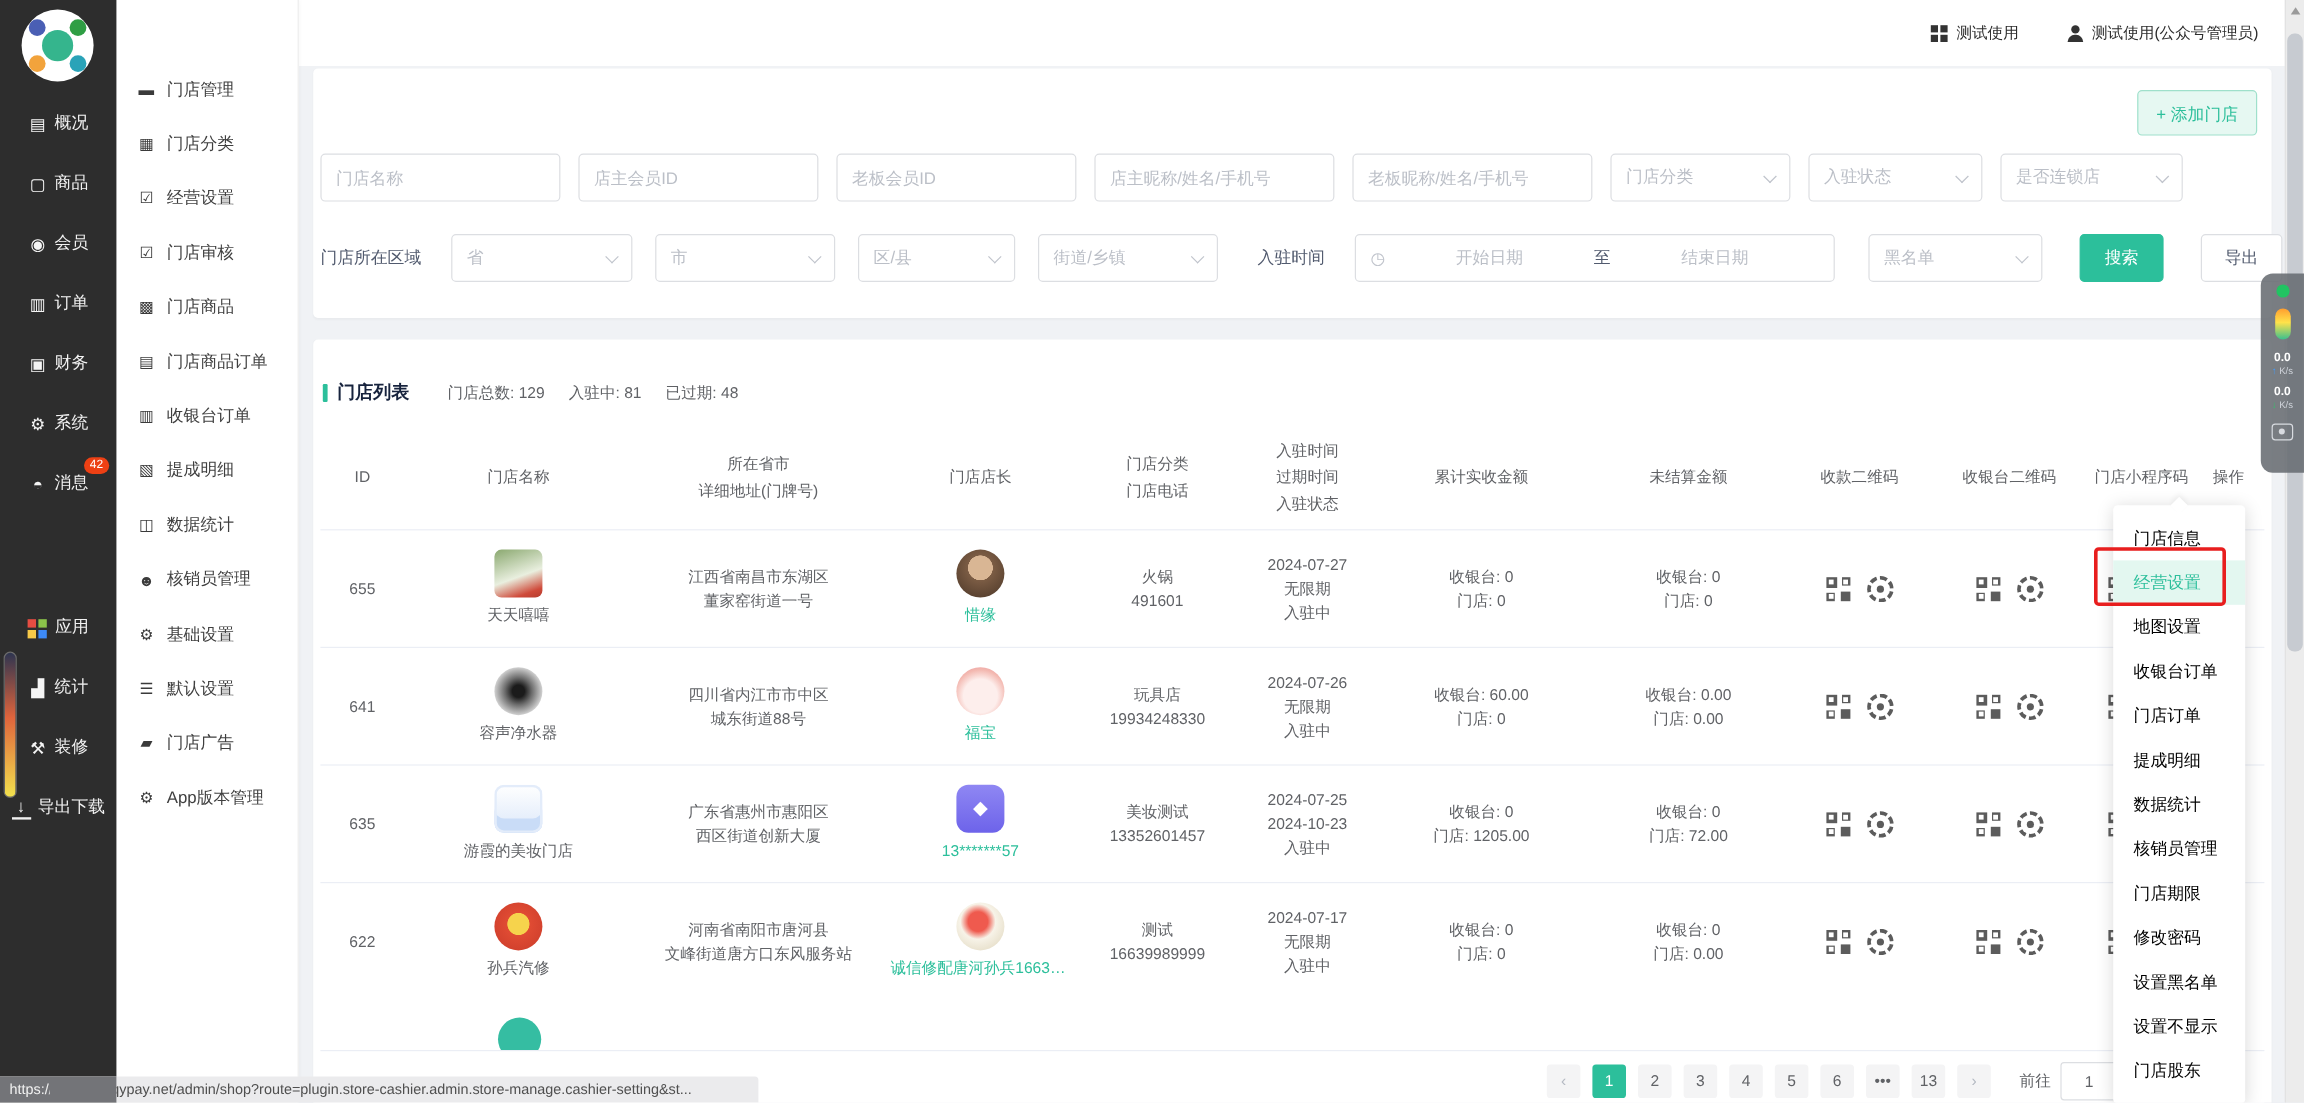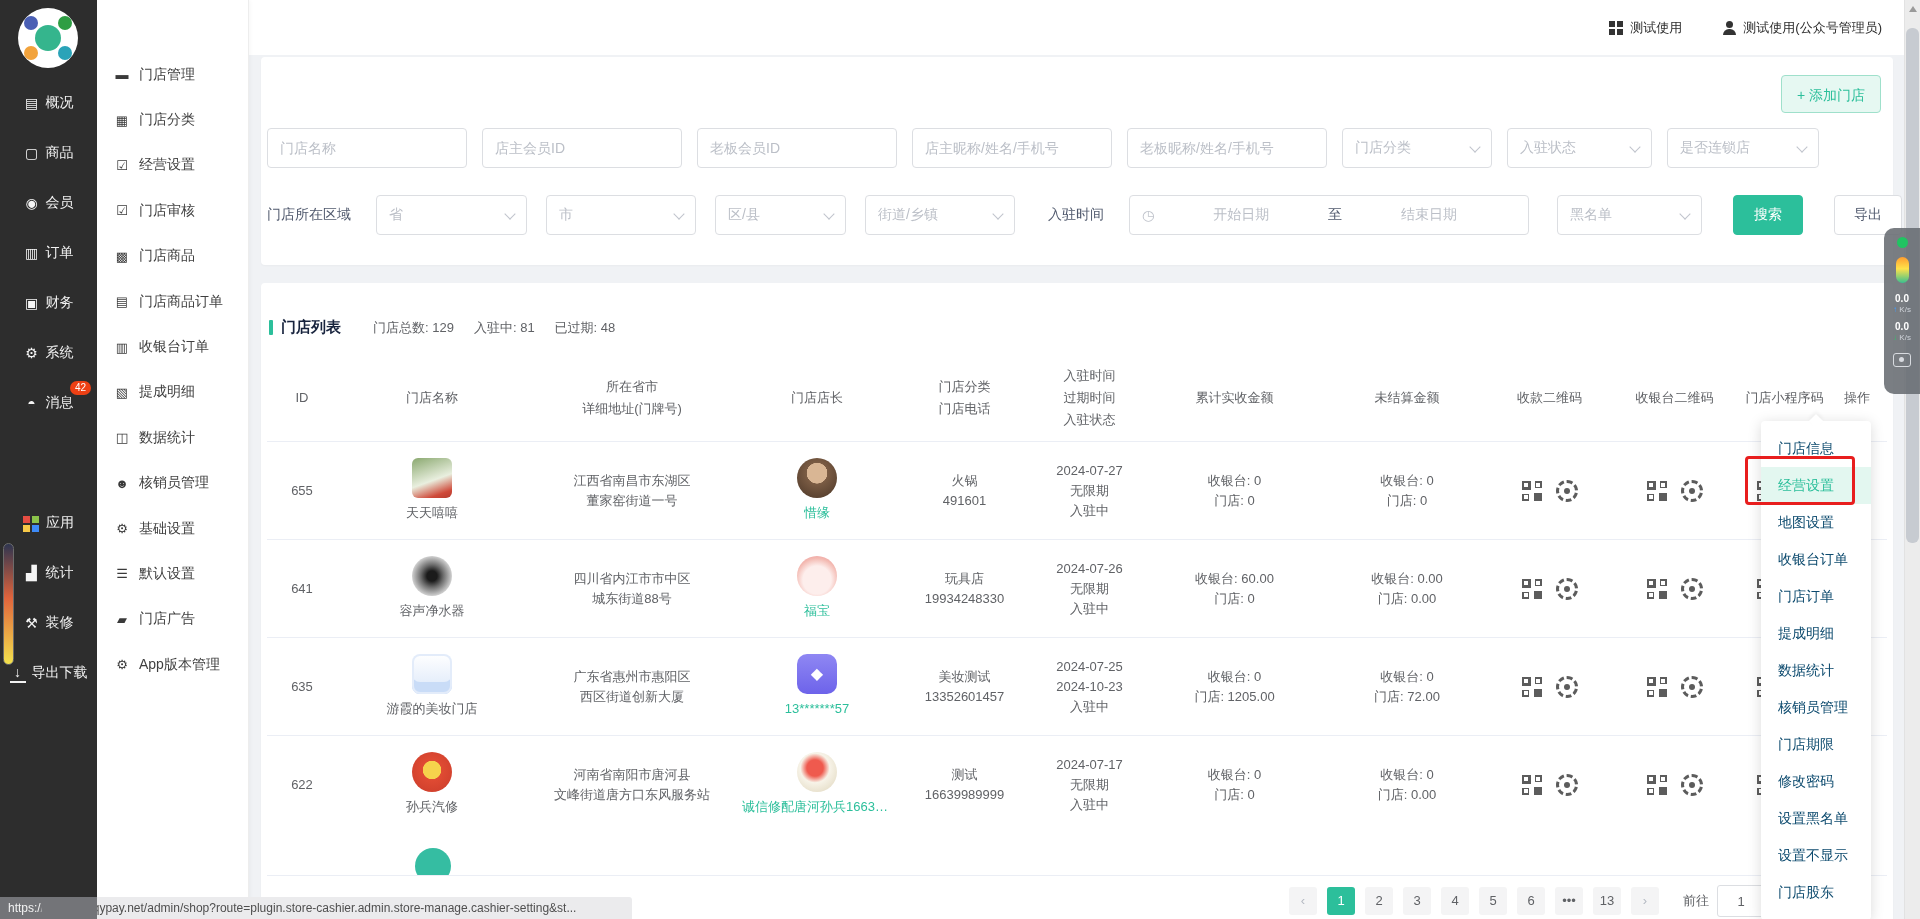--- a/index.html
+++ b/index.html
@@ -88,21 +88,21 @@
   .pagi{display:flex;align-items:center;margin-left:1022px;gap:10px;}
   .pg{min-width:28px;height:28px;line-height:28px;text-align:center;background:#f4f4f5;color:#606266;font-size:13px;border-radius:3px;cursor:pointer;padding:0 4px;box-sizing:border-box;}
   .pg.arrow{color:#b4b9c2;}
   .pg.active{background:#2cbf9b;color:#fff;}
   .goto{display:flex;align-items:center;gap:8px;margin-left:14px;font-size:13px;color:#606266;}
   .goto input{width:42px;height:28px;border:1px solid #dcdee2;border-radius:3px;text-align:center;font-size:13px;color:#606266;outline:none;}
 
   
   .amenu{position:absolute;left:1761px;top:421px;width:110px;background:#fff;border-radius:4px;box-shadow:0 2px 14px rgba(0,0,0,.15);padding:9px 0;z-index:50;}
   .amenu:before{content:"";position:absolute;left:50px;top:-5px;width:10px;height:10px;background:#fff;transform:rotate(45deg);box-shadow:-2px -2px 4px rgba(0,0,0,.05);}
-  .aitem{height:37px;line-height:37px;padding-left:17px;font-size:14px;color:#0c4a6e;cursor:pointer;}
+  .aitem{height:37px;line-height:37px;padding-left:17px;font-size:14px;color:#000000;cursor:pointer;}
   .aitem.active{background:#e3f7f0;color:#2cbf9b;}
   .redbox{position:absolute;left:1745px;top:456px;width:104px;height:43px;border:3px solid #e81e1e;border-radius:4px;z-index:60;pointer-events:none;}
 
   
   .vtrack{position:absolute;right:0;top:0;width:16px;height:100%;background:#ececec;border-left:1px solid #e2e2e2;z-index:40;box-sizing:border-box;}
   .vtrack .uparrow{position:absolute;left:4px;top:6px;width:0;height:0;border-left:4px solid transparent;border-right:4px solid transparent;border-bottom:6px solid #9a9a9a;}
   .vthumb{position:absolute;left:1px;top:28px;width:13px;height:515px;background:#c7cbd1;border-radius:6px;}
   .gthumb{position:absolute;left:3px;top:543px;width:9px;height:120px;border-radius:6px;background:linear-gradient(#2e3550,#e0643c 45%,#f2e14d);border:1px solid #6b6b6b;z-index:41;}
   .netw{position:absolute;right:0;top:228px;width:36px;height:166px;background:rgba(104,108,114,.88);border-radius:10px 0 0 10px;z-index:70;display:flex;flex-direction:column;align-items:center;padding-top:9px;box-sizing:border-box;color:#fff;}
   .netw .dot{width:11px;height:11px;border-radius:50%;background:#21c462;margin-bottom:9px;}

